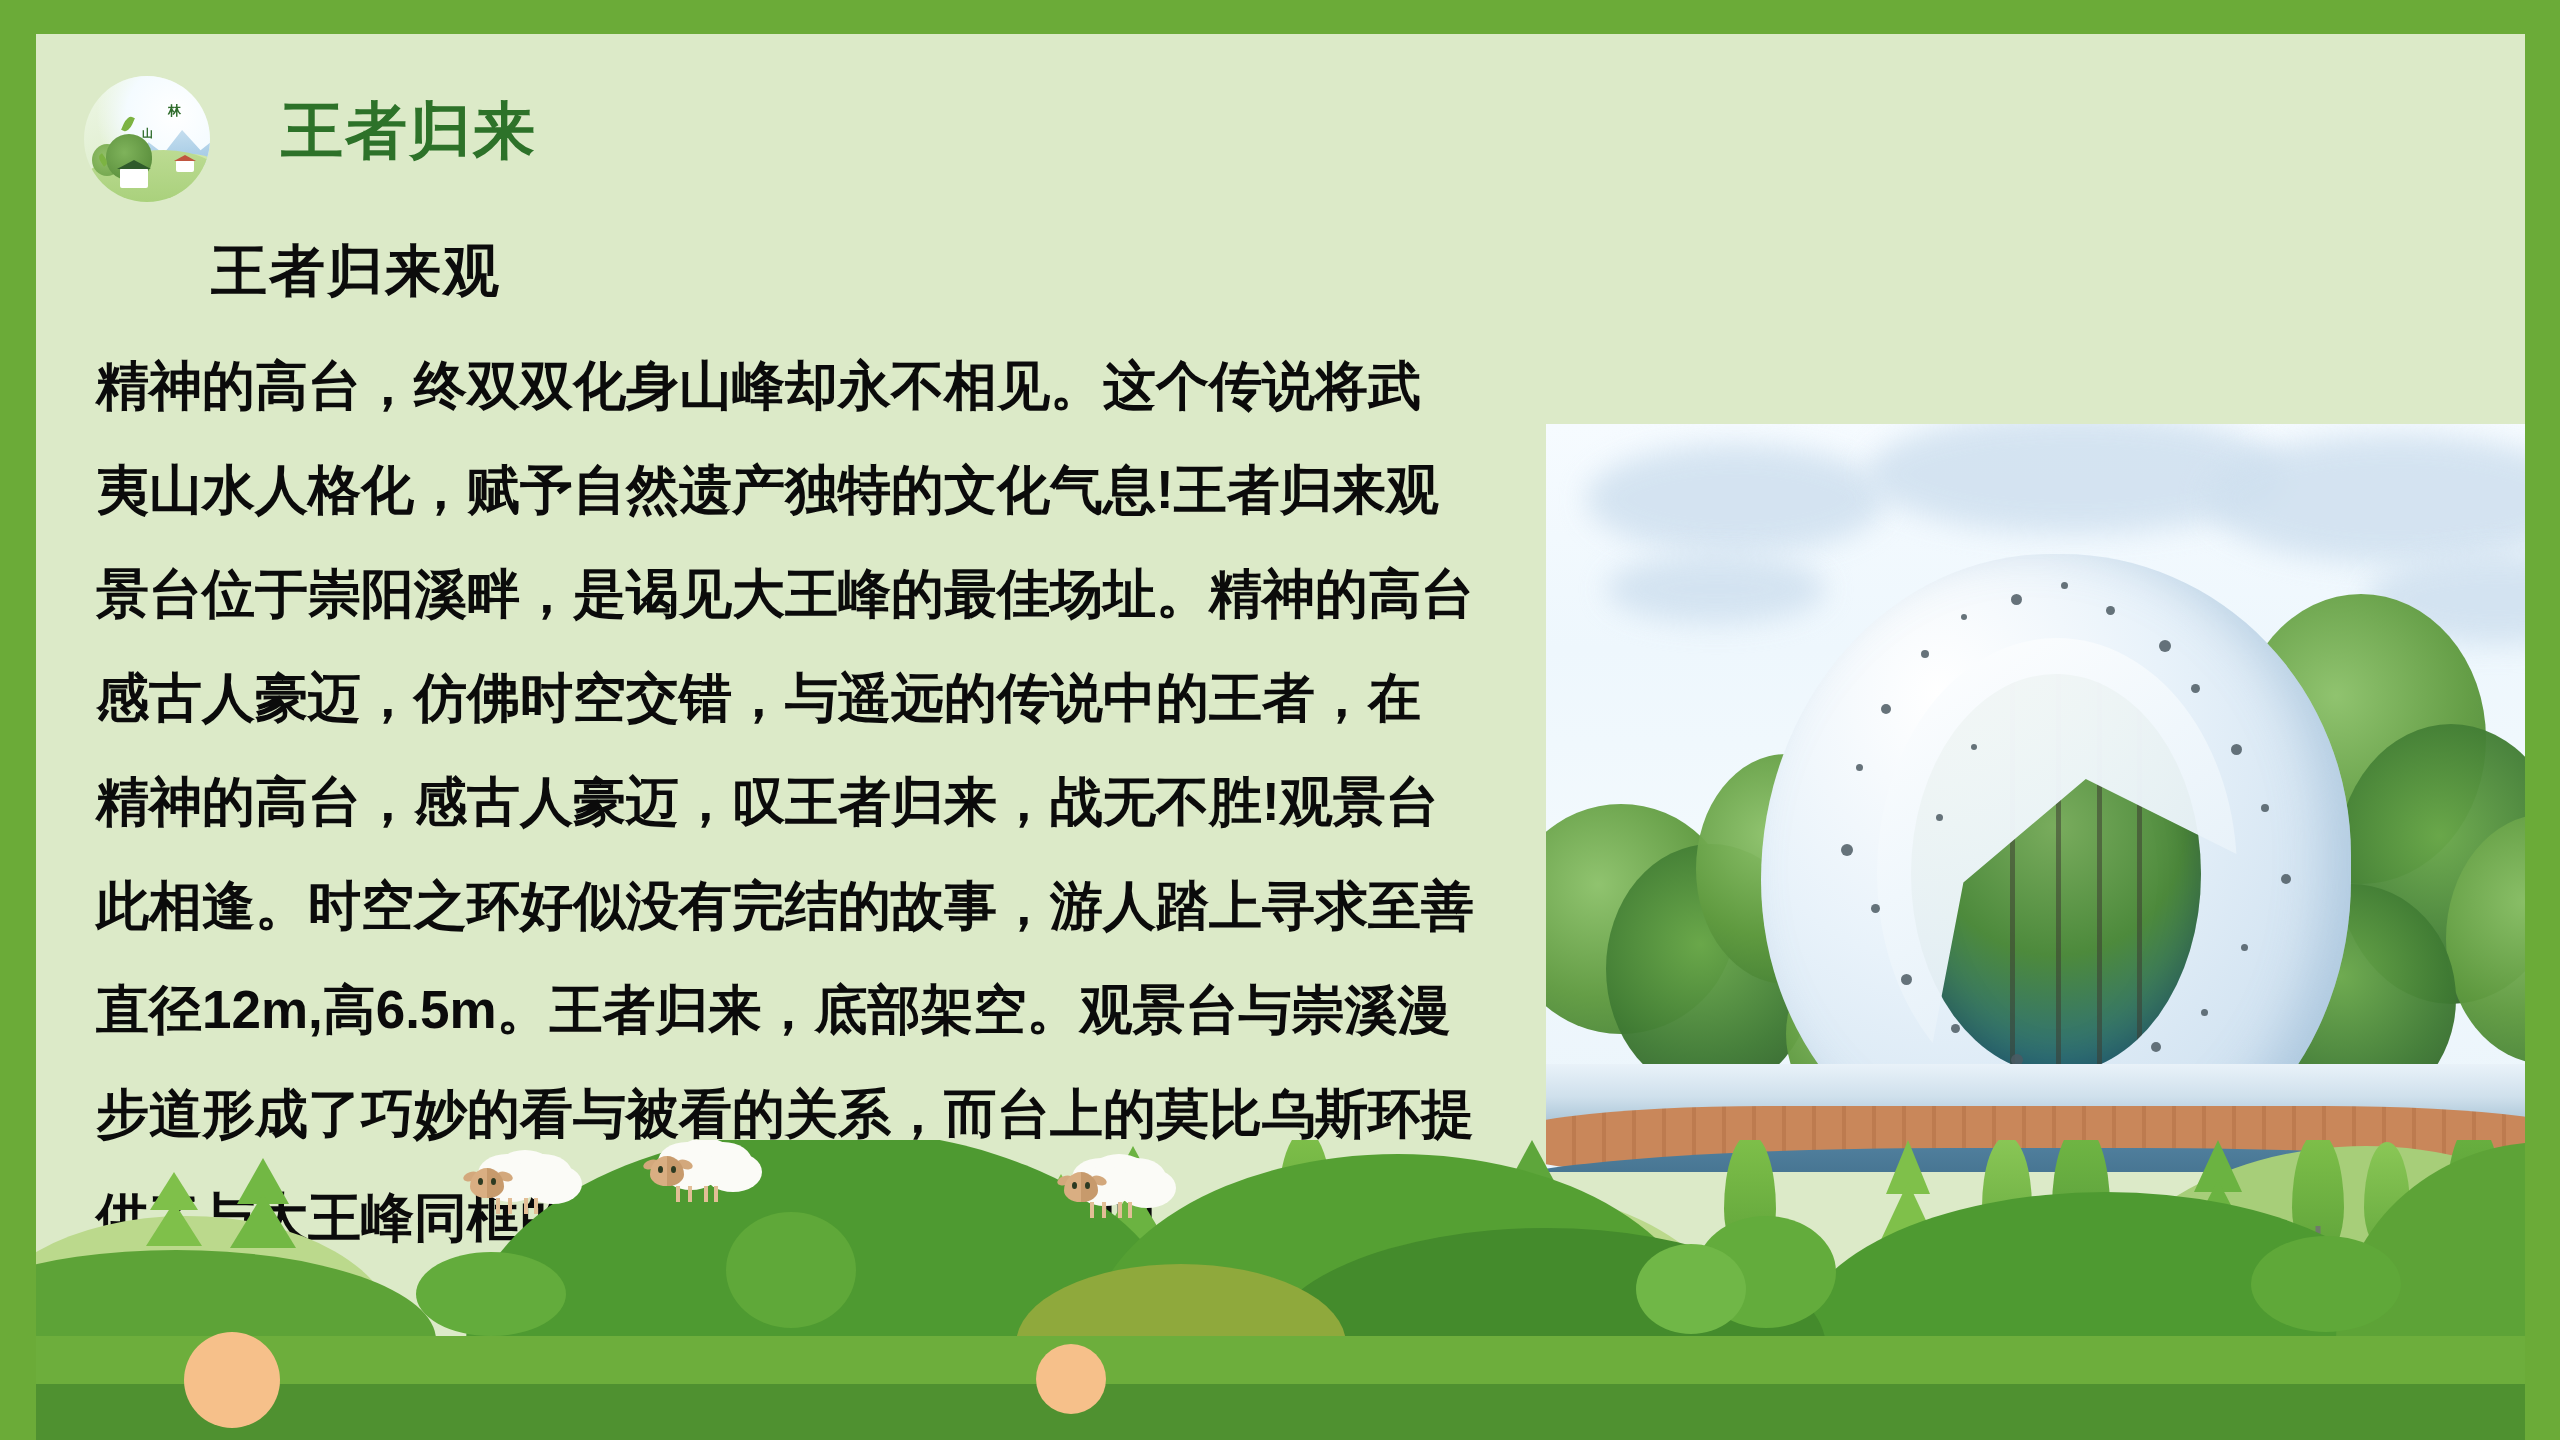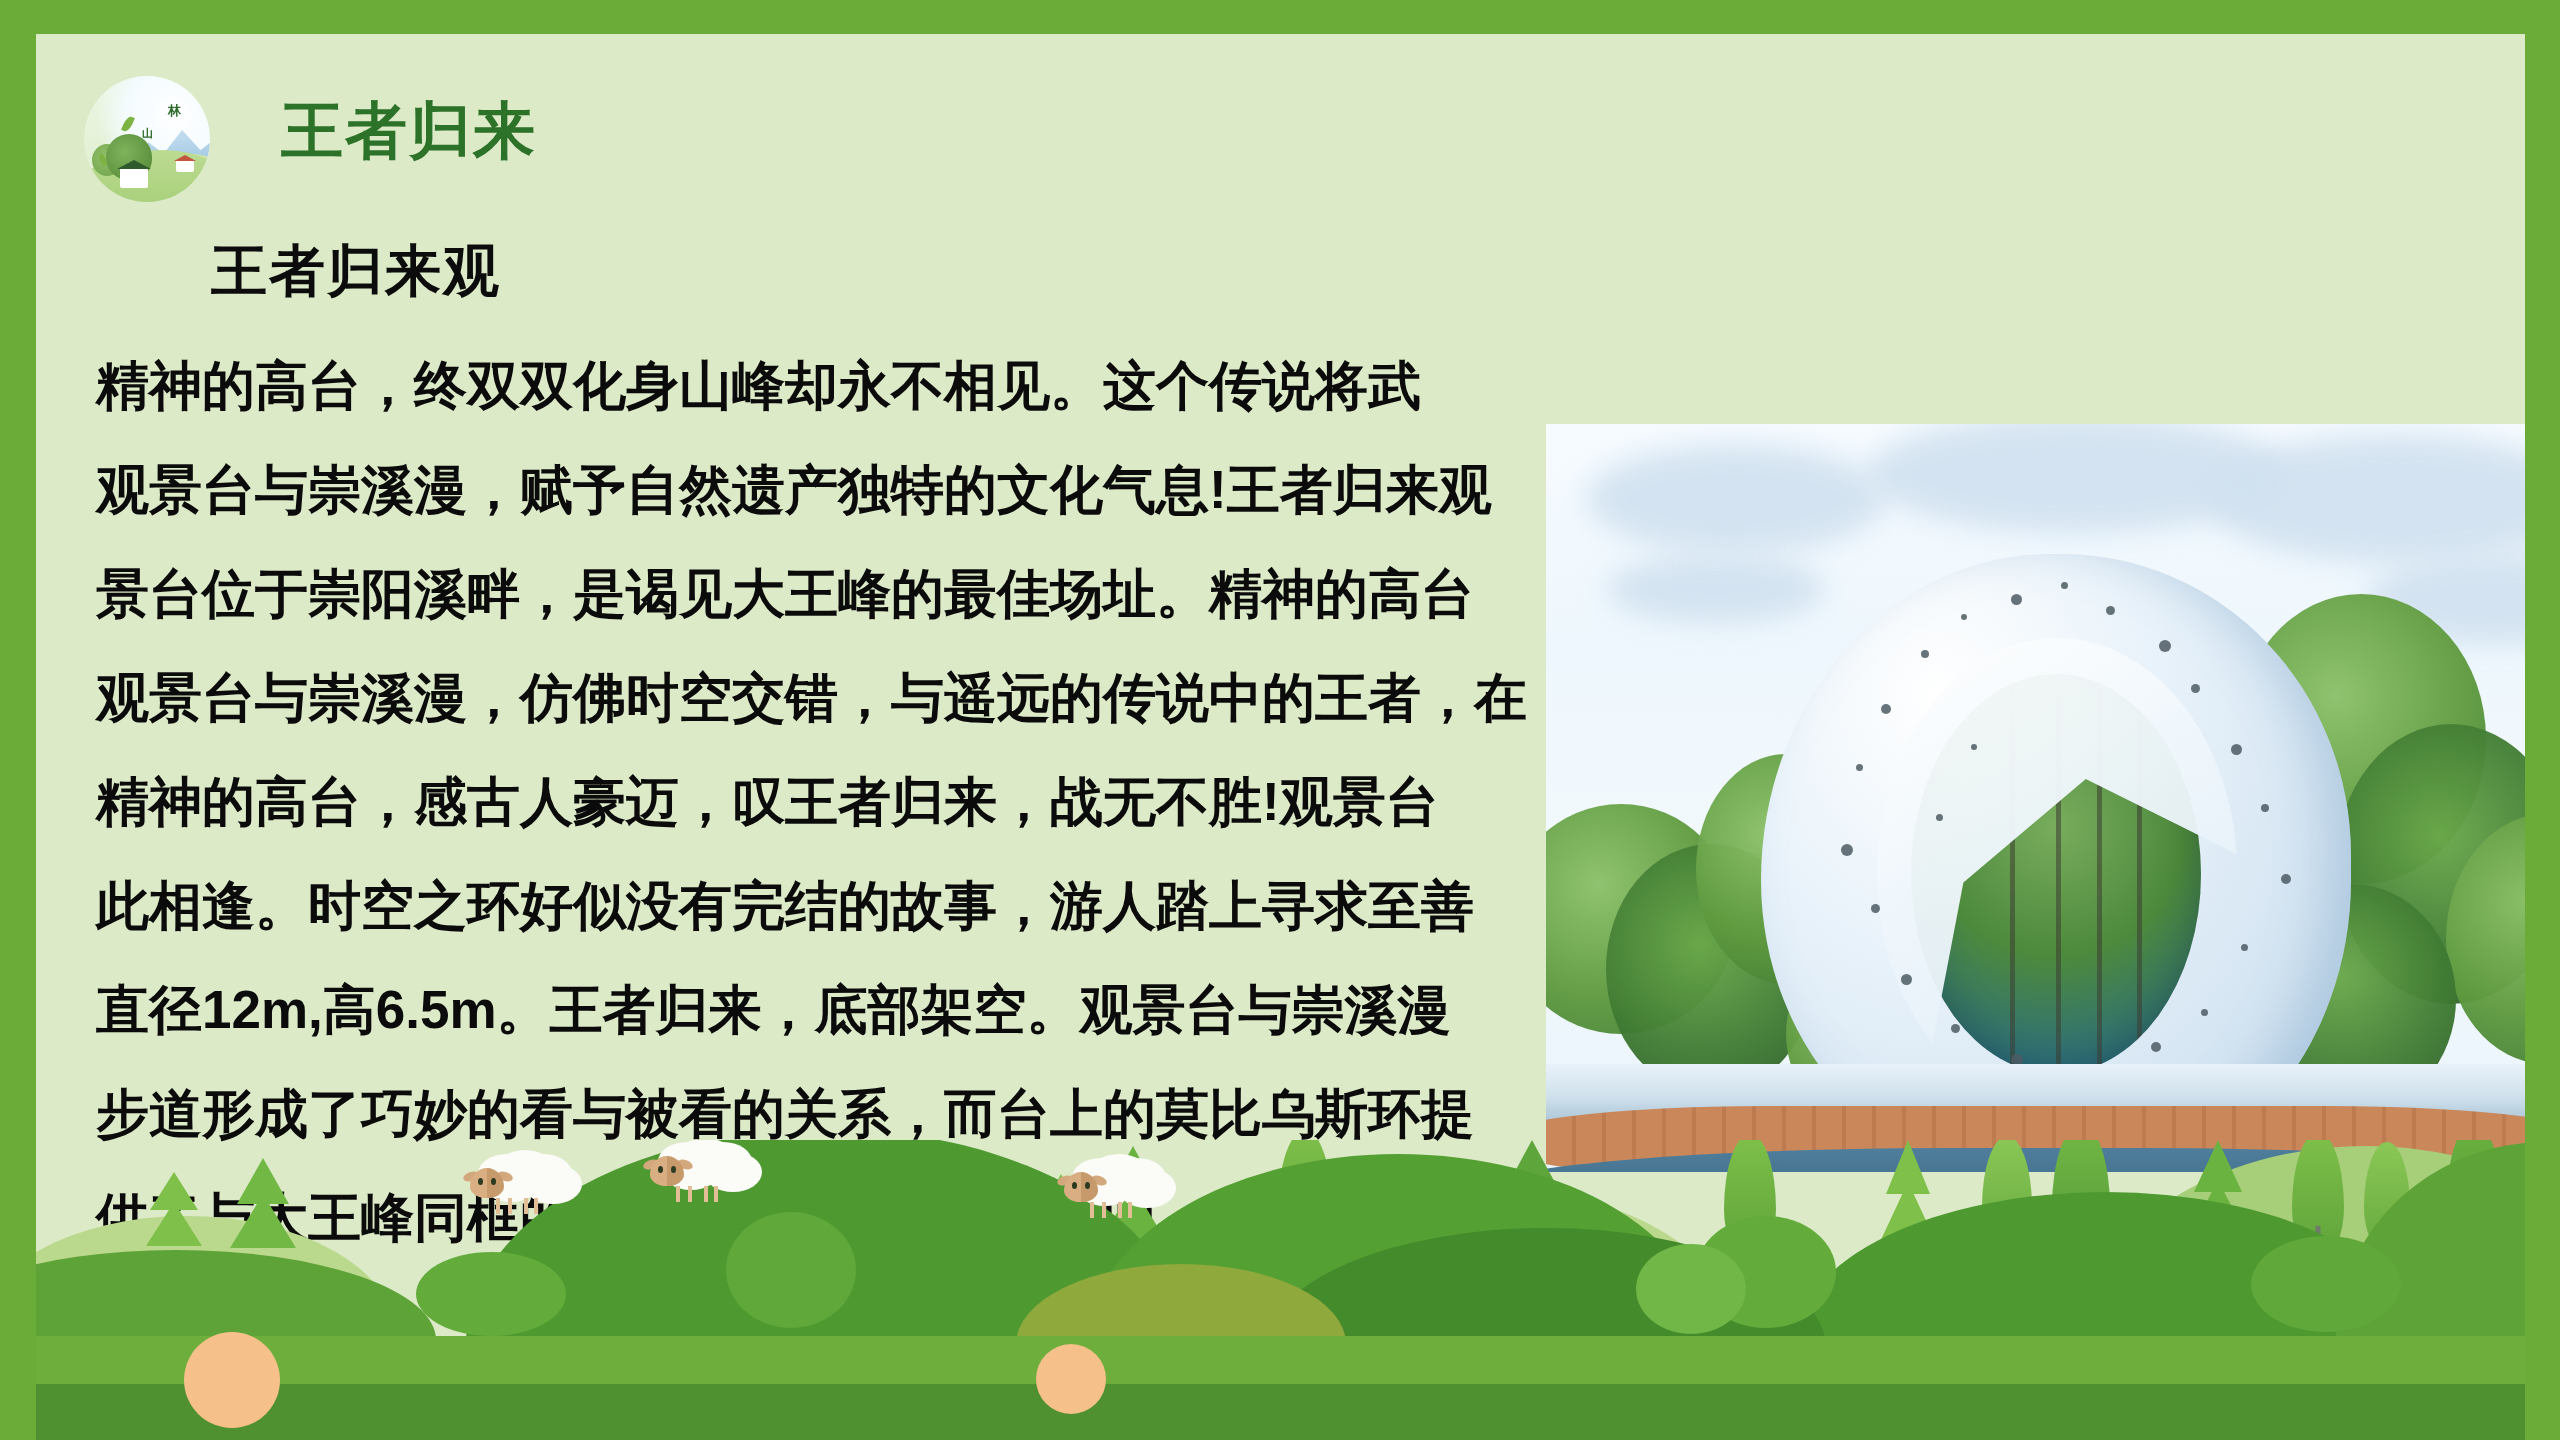--- a/index.html
+++ b/index.html
@@ -280,23 +280,23 @@
       <div class="lg-leaf" style="left:16px;top:78px;width:6px;height:12px;transform:rotate(-35deg);"></div>
       <div class="lg-badge b1">林</div>
       <div class="lg-badge b2">山</div>
     </div>
 
     <div id="main-title">王者归来</div>
     <div id="sub-title">王者归来观</div>
 
     <div id="body-text">
       <div class="ln">精神的高台，终双双化身山峰却永不相见。这个传说将武</div>
-      <div class="ln">观景台与崇溪漫，赋予自然遗产独特的文化气息!王者归来观</div>
+      <div class="ln">夷山水人格化，赋予自然遗产独特的文化气息!王者归来观</div>
       <div class="ln">景台位于崇阳溪畔，是谒见大王峰的最佳场址。精神的高台</div>
-      <div class="ln">观景台与崇溪漫，仿佛时空交错，与遥远的传说中的王者，在</div>
+      <div class="ln">感古人豪迈，仿佛时空交错，与遥远的传说中的王者，在</div>
       <div class="ln">精神的高台，感古人豪迈，叹王者归来，战无不胜!观景台</div>
       <div class="ln">此相逢。时空之环好似没有完结的故事，游人踏上寻求至善</div>
       <div class="ln">直径12m,高6.5m。王者归来，底部架空。观景台与崇溪漫</div>
       <div class="ln">步道形成了巧妙的看与被看的关系，而台上的莫比乌斯环提</div>
       <div class="ln">供了与大王峰同框的完美角度。在山光水色间，寻找属于你</div>
       <div class="ln">的绝佳机位。</div>
     </div>
 
     <div id="photo">
       <div class="sky"></div>

